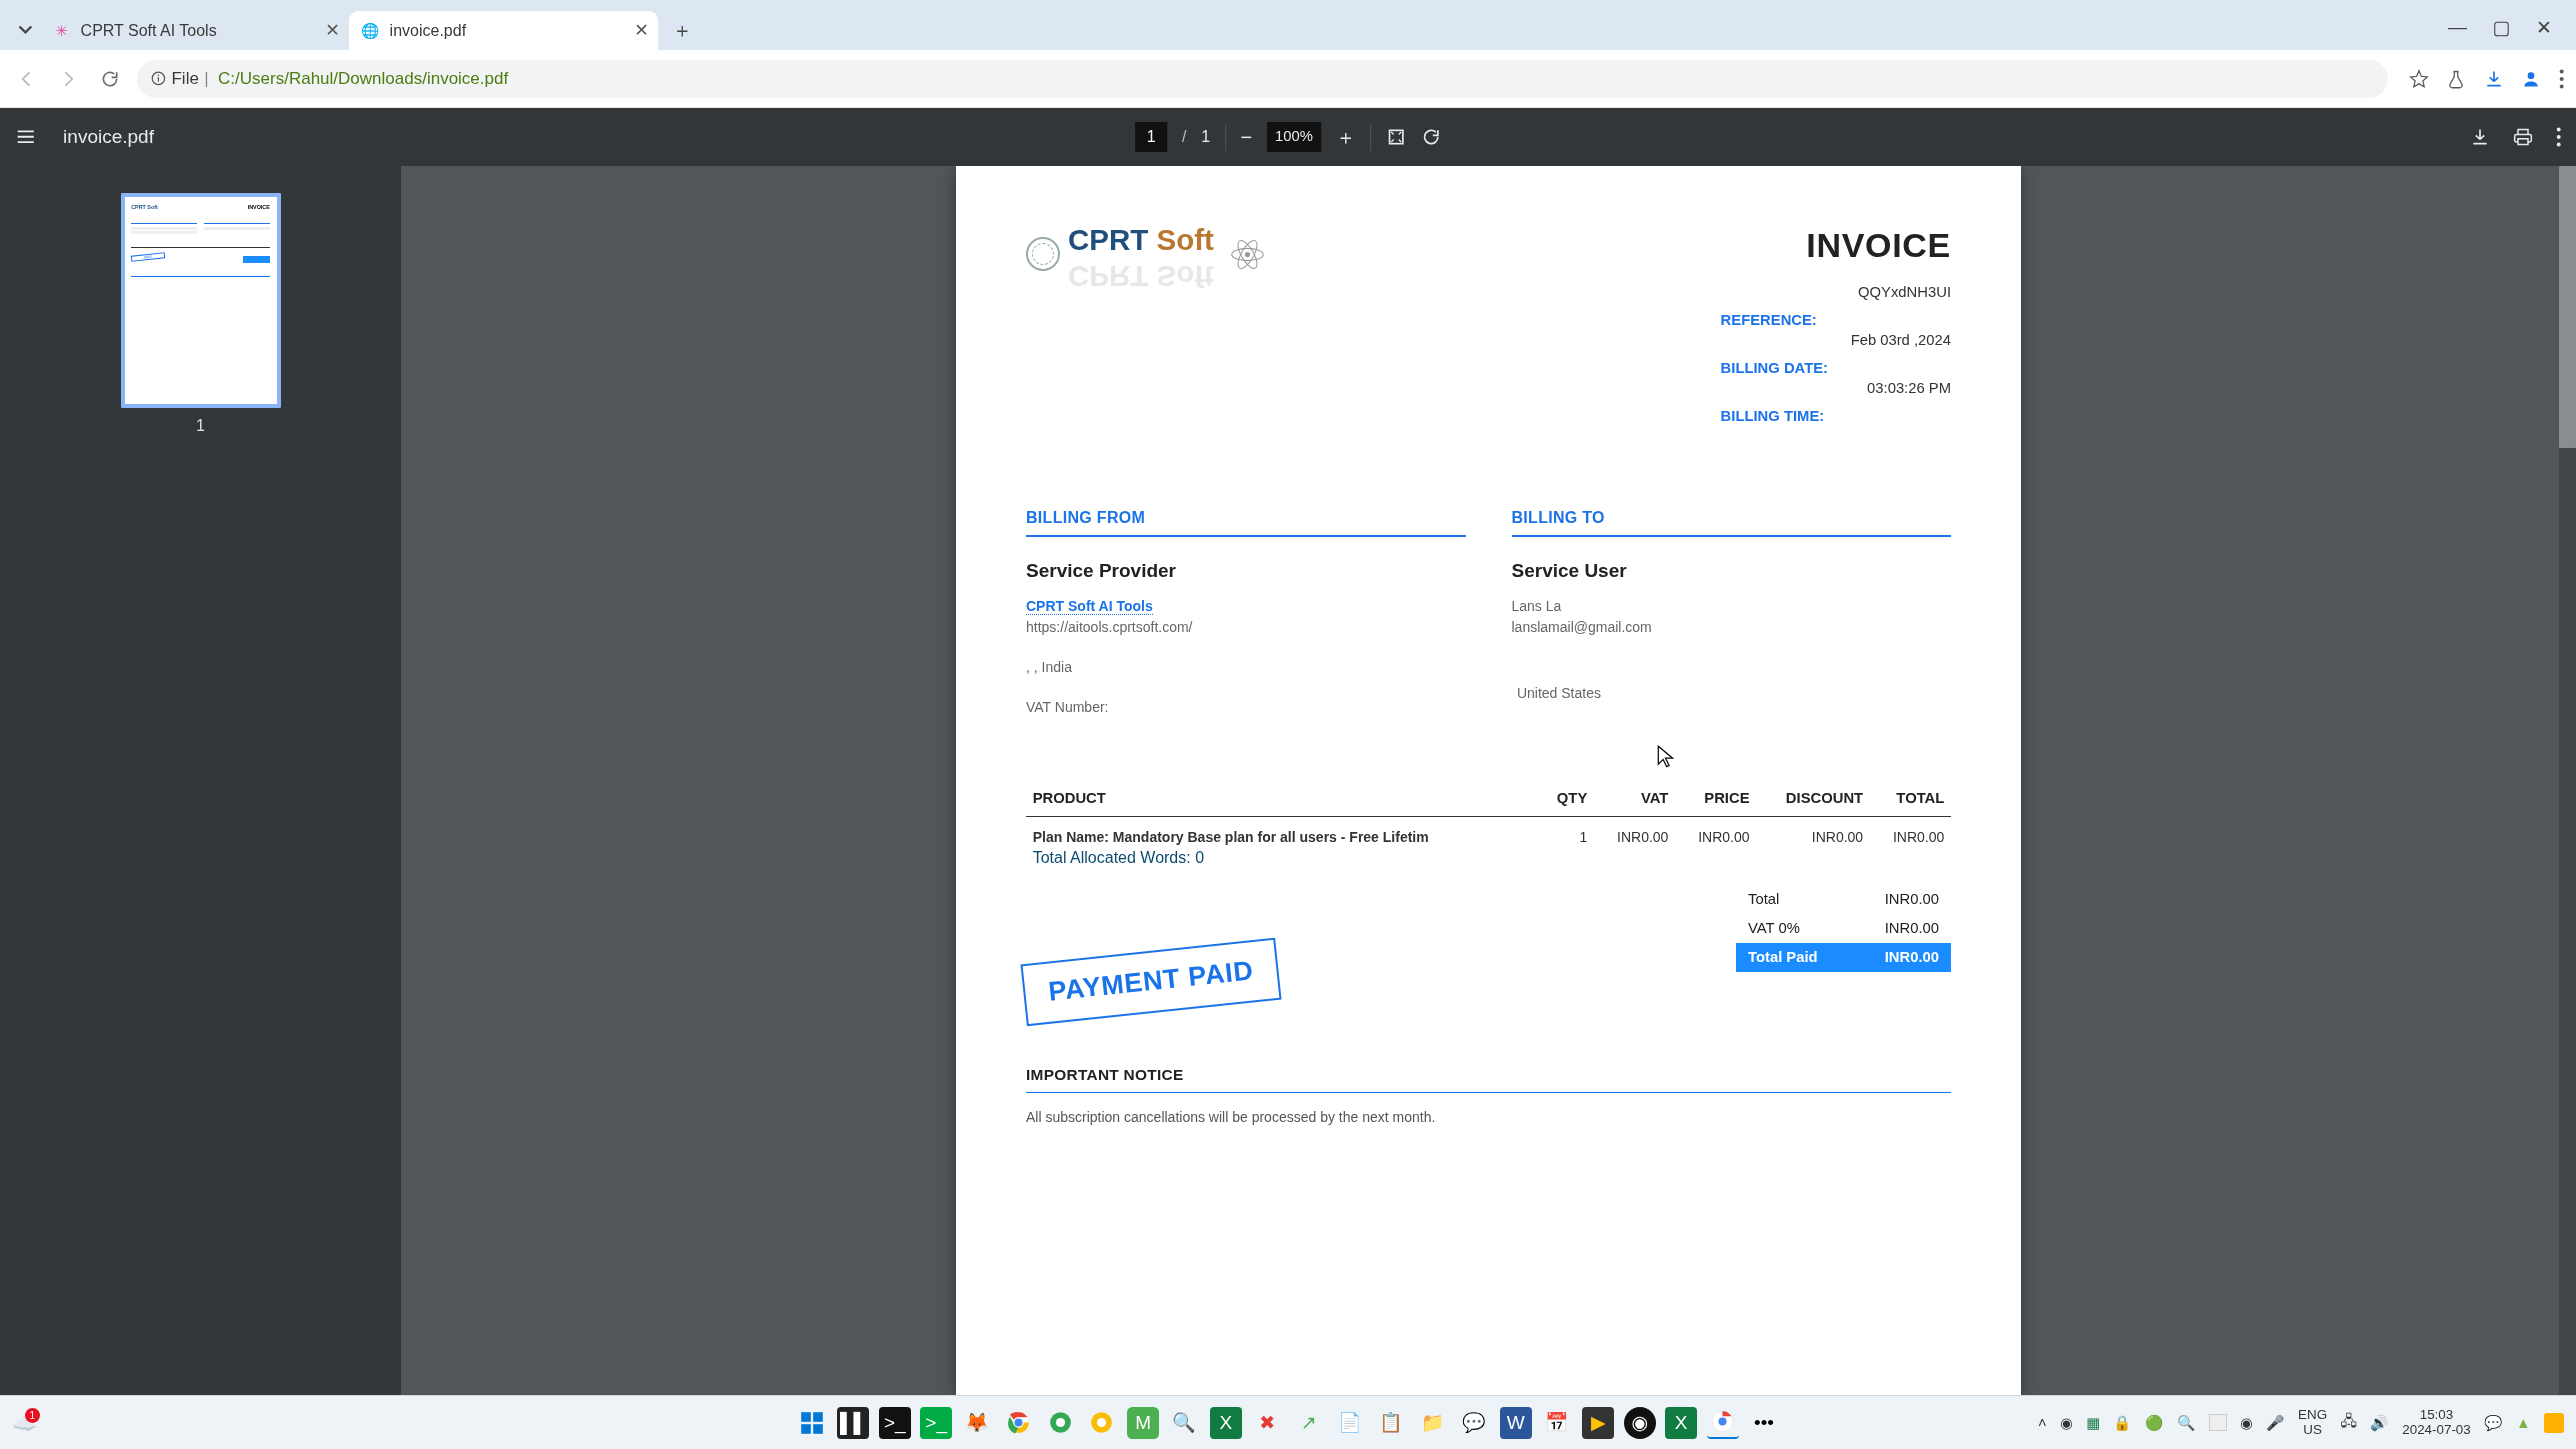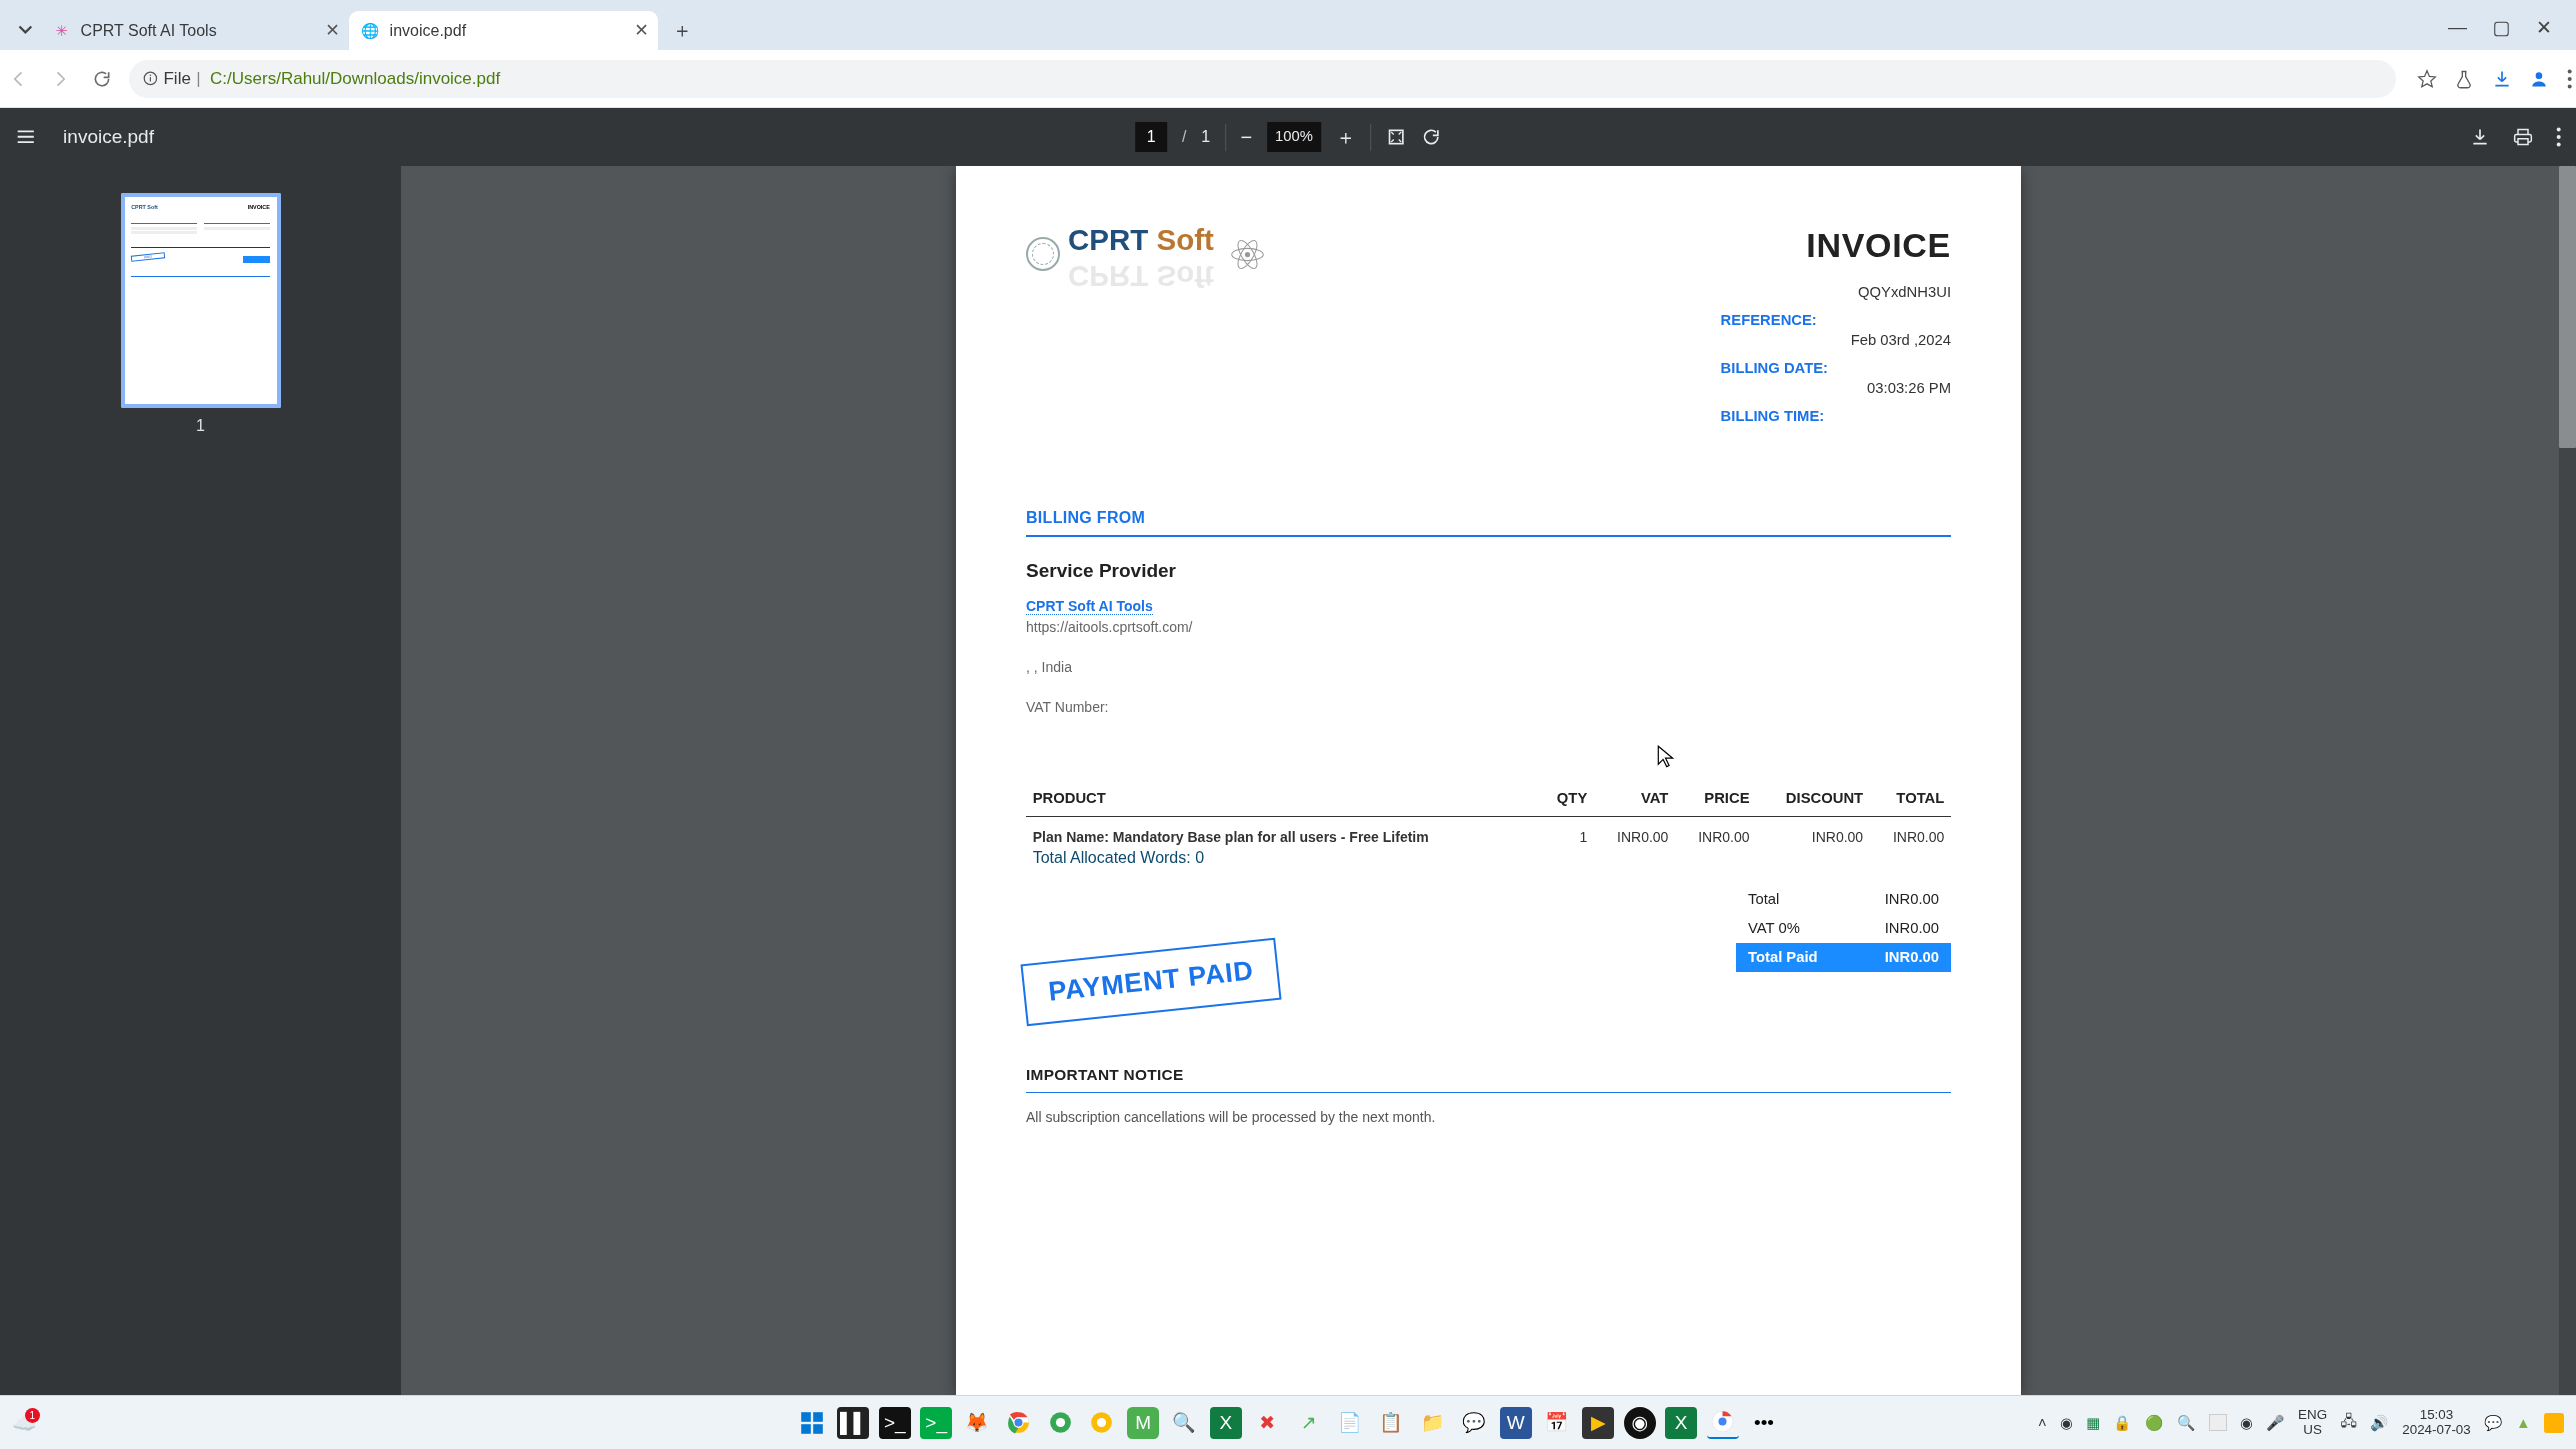--- a/index.html
+++ b/index.html
@@ -13,21 +13,21 @@
 .tab-dropdown { width: 29.5px; height: 29.5px; display:flex; align-items:center; justify-content:center; margin-bottom:5.4px; color:#444; }
 .tab { height: 39px; min-width: 309px; background: #dde7f1; border-radius: 9.4px 9.4px 0 0; display:flex; align-items:center; padding: 0 12px; font-size: 16px; color:#3a3a3a; gap:9.4px; position:relative; }
 .tab.active { background: #ffffff; }
 .tab .favicon { width:19px; height:19px; border-radius:2.7px; display:flex; align-items:center; justify-content:center; font-size:14.8px; }
 .tab .close { position:absolute; right:9.4px; font-size:17.4px; color:#555; }
 .newtab { width:32px; height:32px; display:flex; align-items:center; justify-content:center; font-size:20px; color:#444; margin-left:8px; margin-bottom:4px; }
 .window-controls { margin-left:auto; display:flex; gap:25.5px; padding-right:13.4px; margin-bottom:10.7px; color:#444; }
 .window-controls span { font-size:19px; }
 
 
-.addr-row { height: 58px; background:#ffffff; border-bottom:0.7px solid #e3e3e3; display:flex; align-items:center; padding:0 4px; gap:12px; }
+.addr-row { height: 58px; background:#ffffff; border-bottom:0.7px solid #e3e3e3; display:flex; align-items:center; padding:0 12px; gap:12px; }
 .nav-ic { width:29.5px; height:29.5px; display:flex; align-items:center; justify-content:center; color:#6b6b6b; font-size:20px; }
 .nav-ic.disabled { color:#b8b8b8; }
 .addr-pill { flex:1; height:38px; background:#f1f3f4; border-radius:19px; display:flex; align-items:center; padding:0 14.8px; gap:9.4px; color:#3a3a3a; font-size:17px; }
 .addr-pill .file-chip { display:flex; align-items:center; gap:5.4px; color:#3a3a3a; }
 .addr-pill .url { color:#4d7c0f; }
 .addr-right { display:flex; align-items:center; gap:17.4px; margin-left:9.4px; color:#5a5a5a; font-size:20px; }
 
 
 .pdfbar { height: 58px; background:#323639; color:#e8eaed; display:flex; align-items:center; padding:0 14.8px; gap:14.8px; }
 .pdfbar .hamburger { font-size:23px; }
@@ -313,20 +313,27 @@
         </div>
 
         <div class="billing">
           <div class="bill-col">
             <h3>BILLING FROM</h3>
             <div class="role">Service Provider</div>
             <div class="line"><span class="provider-name">CPRT Soft AI Tools</span></div>
             <div class="line">https://aitools.cprtsoft.com/</div>
             <div class="line" style="margin-top:24px;">, , India</div>
             <div class="line" style="margin-top:24px;">VAT Number:</div>
+          </div>
+          <div class="bill-col">
+            <h3>BILLING TO</h3>
+            <div class="role">Service User</div>
+            <div class="line">Lans La</div>
+            <div class="line">lanslamail@gmail.com</div>
+            <div class="line" style="margin-top:50px; padding-left:5.4px;">United States</div>
           </div>
         </div>
 
         <div class="items">
           <table>
             <thead>
               <tr>
                 <th>PRODUCT</th>
                 <th>QTY</th>
                 <th>VAT</th>

